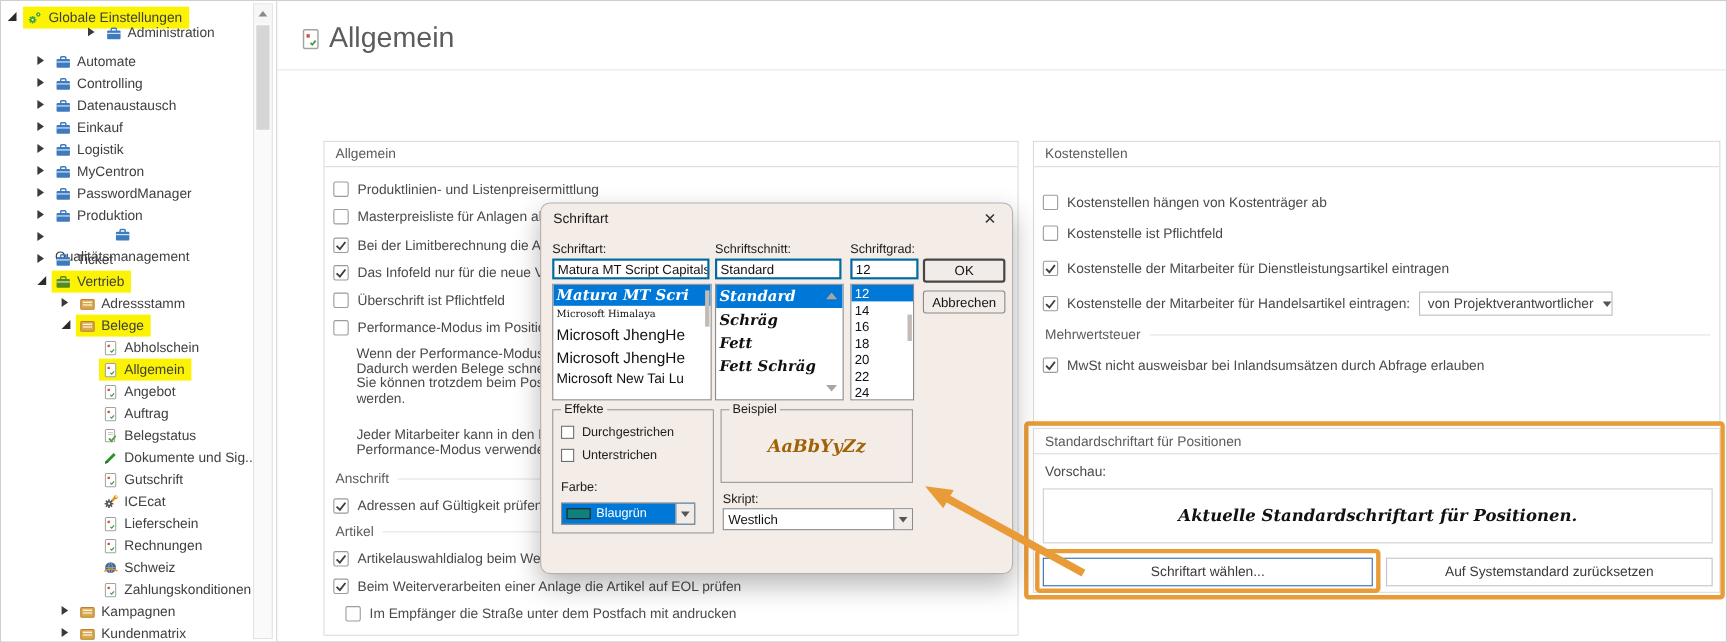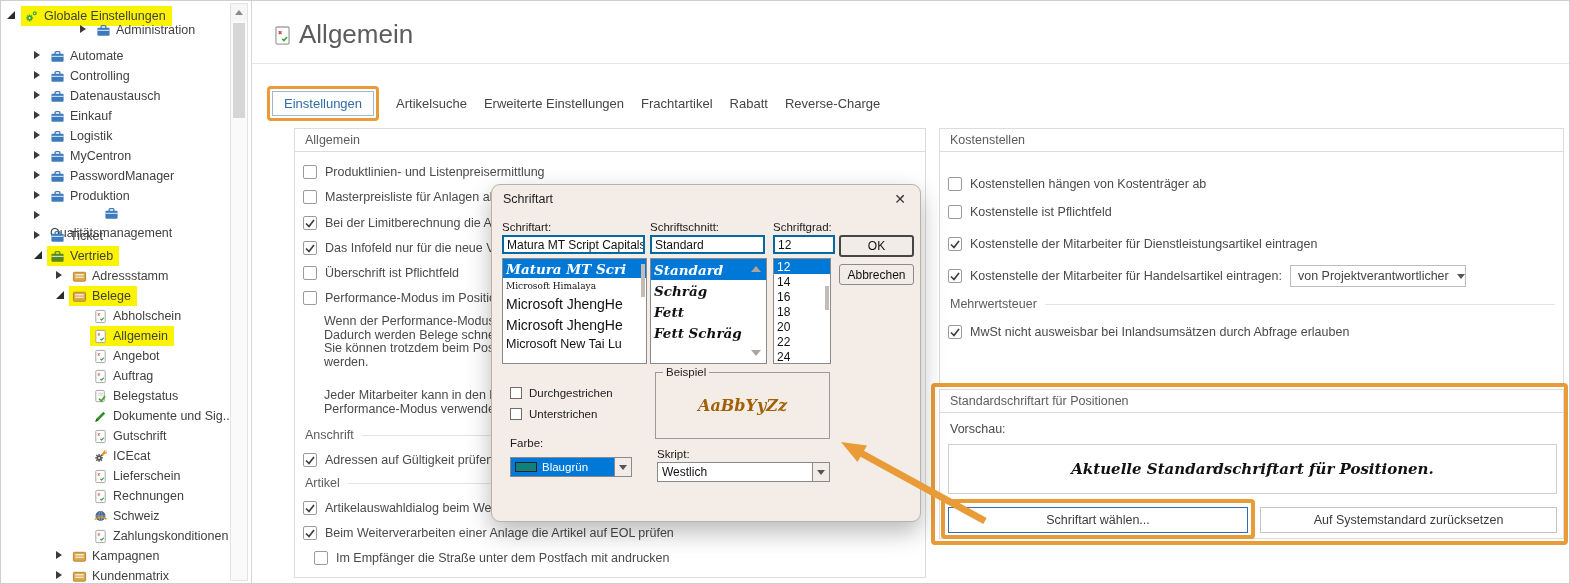--- a/index.html
+++ b/index.html
@@ -422,28 +422,20 @@
   </div>
 
   <span id="title-icon"><svg width="21" height="21" viewBox="0 0 16 16">
         <rect x="3" y="1.5" width="10" height="13" rx="1" fill="#fff" stroke="#A2A2A2"></rect>
         <path d="M5.2 4.8l2 2M7.2 4.8l-2 2" stroke="#D24A3A" stroke-width="1.1"></path>
         <path d="M7.8 10.6l1.3 1.3 2.3-2.8" stroke="#3E9E3E" stroke-width="1.2" fill="none"></path>
       </svg></span>
   <div id="page-title">Allgemein</div>
   <div id="hdr-divider"></div>
 
-  <div id="tabs">
-      <span class="orange-box"><span class="tab sel">Einstellungen</span></span>
-      <span class="tab">Artikelsuche</span>
-      <span class="tab">Erweiterte Einstellungen</span>
-      <span class="tab">Frachtartikel</span>
-      <span class="tab">Rabatt</span>
-      <span class="tab">Reverse-Charge</span>
-    </div>
 
   <div class="group" id="left-group" style="left:293px;top:127px;width:632px;height:450px;">
     <div class="group-head">Allgemein</div>
     <div id="left-rows">
         <div class="cbrow" style="left: 8px; top: 33px;">
           <span class="cb"></span>
           <span class="cblabel">Produktlinien- und Listenpreisermittlung</span>
         </div>
         <div class="cbrow" style="left: 8px; top: 58px;">
           <span class="cb"></span>
@@ -609,20 +601,23 @@
         <div class="li" style="height: 15px; font-size: 12px;">18</div>
         <div class="li" style="height: 15px; font-size: 12px;">20</div>
         <div class="li" style="height: 15px; font-size: 12px;">22</div>
         <div class="li" style="height: 15px; font-size: 12px;">24</div>
         <div class="vthumb" style="right: 1px; top: 27px; height: 24px;"></div>
       </div>
 
     <div class="win-btn" id="dlg-ok">OK</div>
     <div class="win-btn" id="dlg-cancel">Abbrechen</div>
 
+    <div class="win-group" style="left:10px;top:187px;width:147px;height:113px;">
+      <span class="win-group-label">Effekte</span>
+    </div>
     <div class="wcbrow" style="left:18px;top:202px;">
       <span class="wcb"></span>
       <span class="wcblabel">Durchgestrichen</span>
     </div>
     <div class="wcbrow" style="left:18px;top:223px;">
       <span class="wcb"></span>
       <span class="wcblabel">Unterstrichen</span>
     </div>
     <div class="dlg-label" style="left:18px;top:252px;">Farbe:</div>
     <div id="color-combo">

